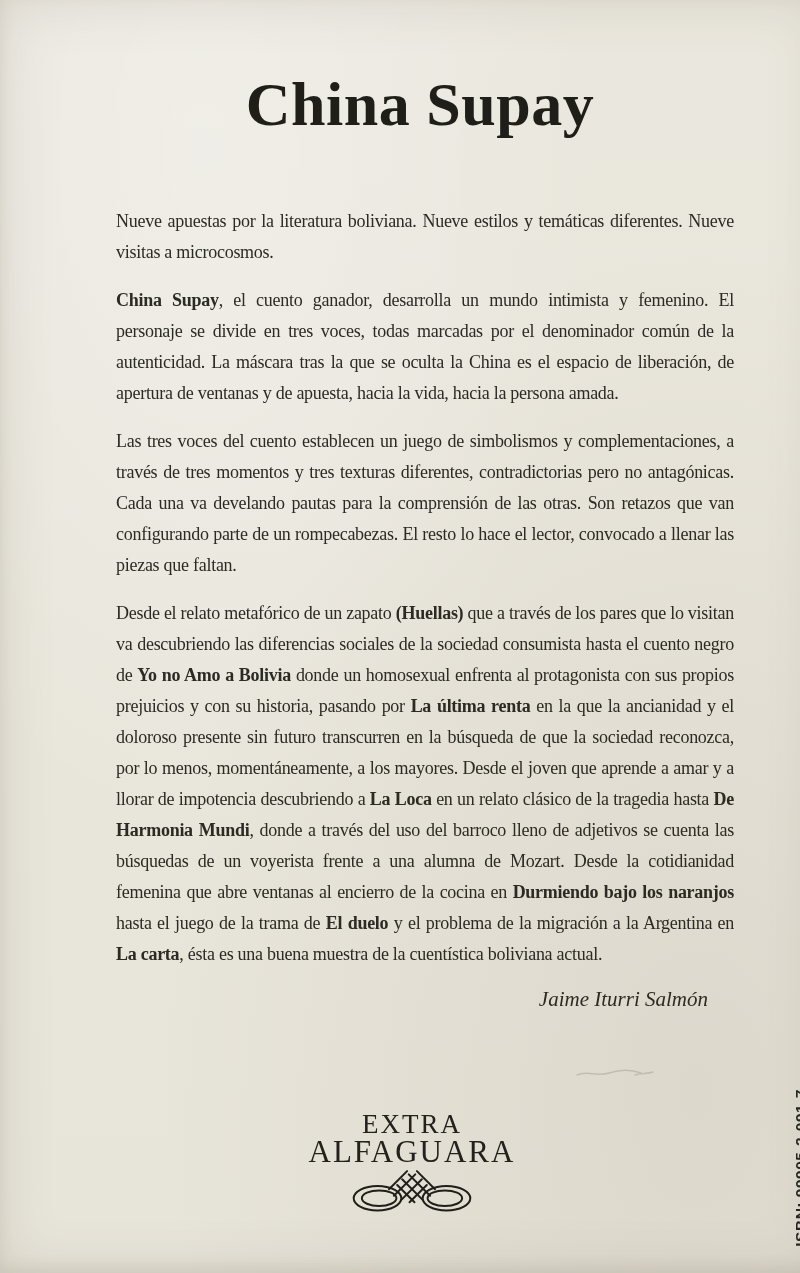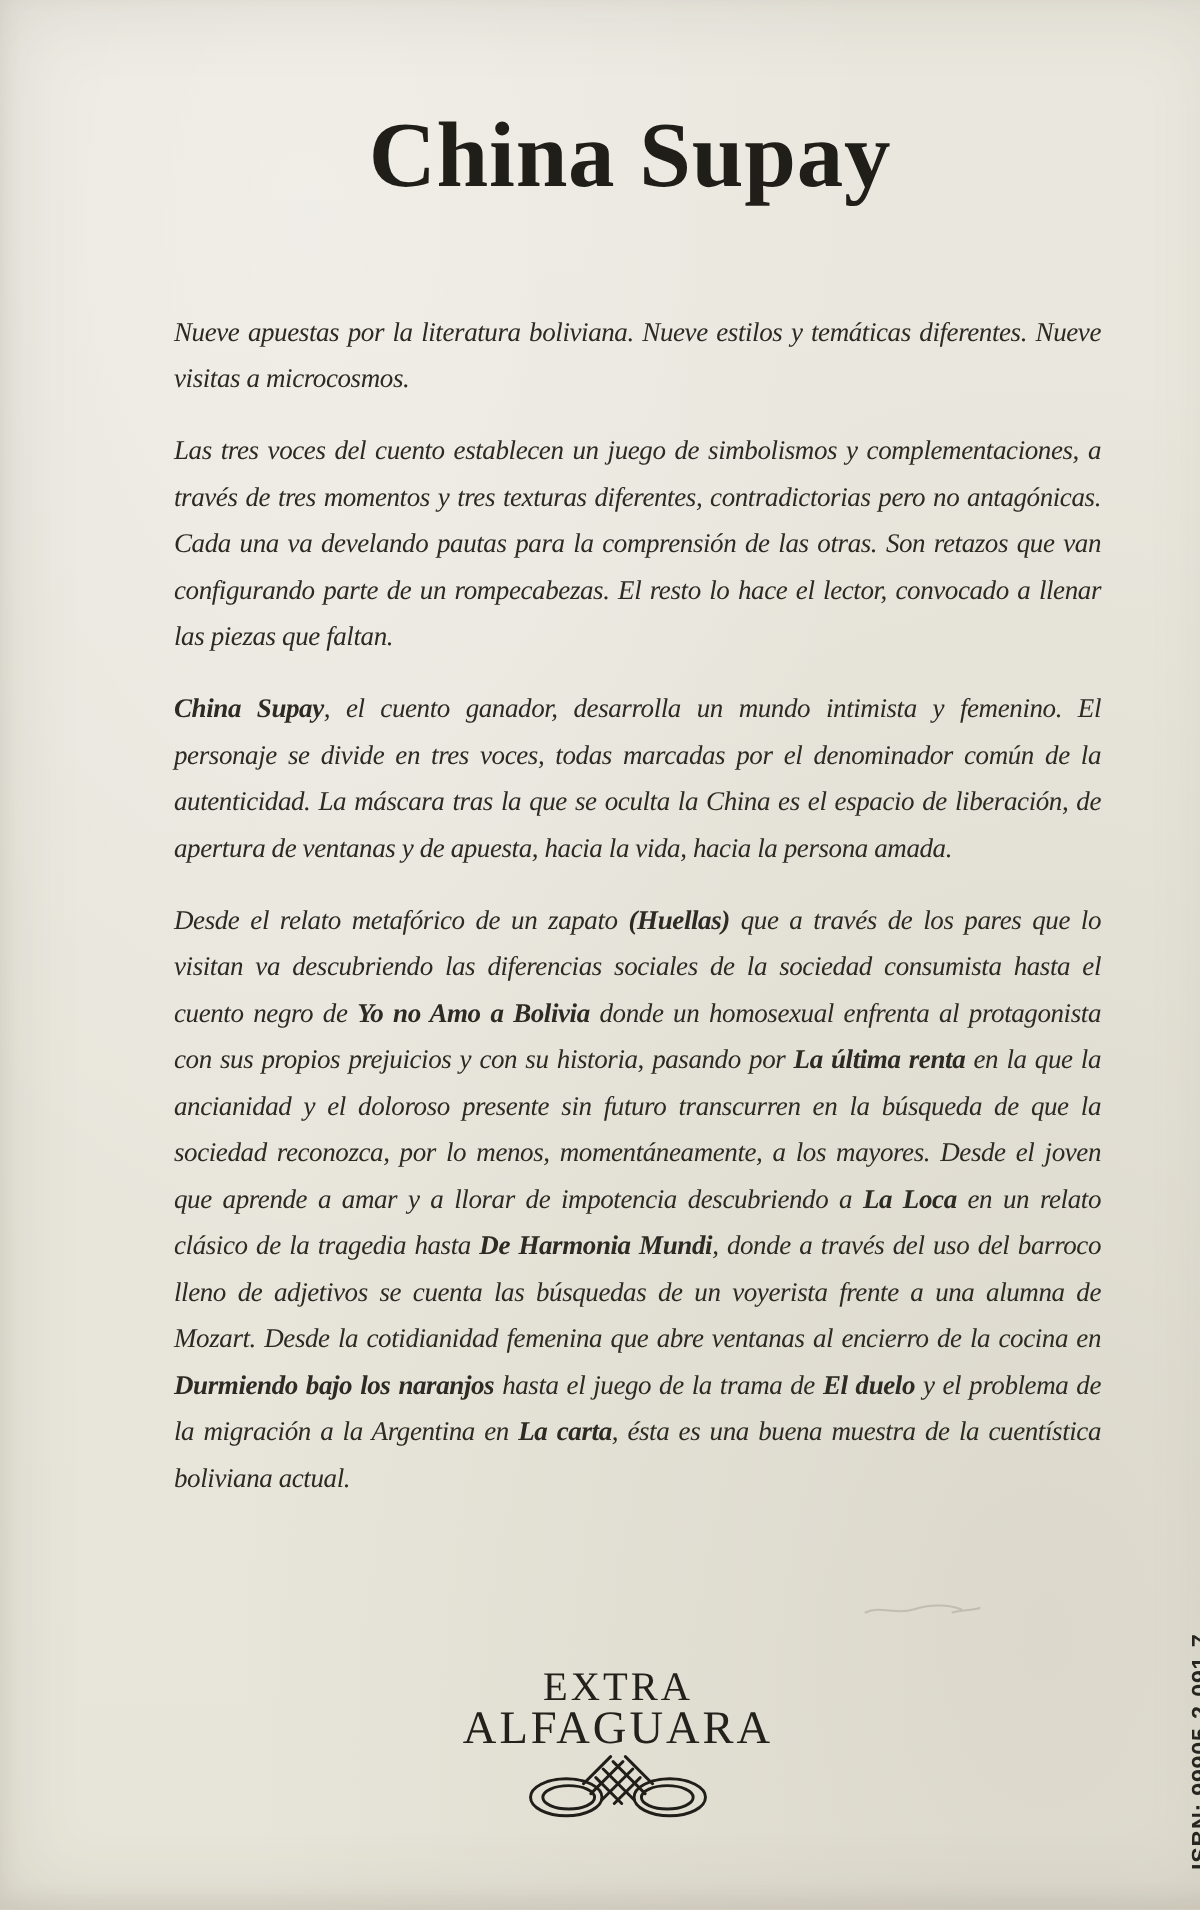--- a/index.html
+++ b/index.html
@@ -35,21 +35,20 @@
     line-height: 1.04;
     font-size: 62px;
     letter-spacing: 0.5px;
     color: #1f1e18;
   }
   .title-line { display: block; }
 
   .synopsis {
     margin: 70px 86px 0 96px;
     font-size: 18px;
-    font-style: italic;
     letter-spacing: -0.015em;
     line-height: 31px;
     text-align: justify;
     color: #2b2a23;
   }
   .synopsis p { margin: 0 0 17px 0; }
   .synopsis .b { font-weight: bold; }
 
   .author-line {
     margin: 8px 112px 0 0;
@@ -104,25 +103,26 @@
 <body>
 
 <div class="page">
 
   <h1 class="title-block">
     <span class="title-line">China Supay</span>
   </h1>
 
   <div class="synopsis">
     <p><span>Nueve  apuestas por la literatura boliviana. Nueve estilos y temáticas diferentes. Nueve visitas a microcosmos.</span></p>
+    <p><span class="b">China Supay</span><span>, el cuento ganador, desarrolla un mundo intimista y femenino. El personaje se divide en tres voces, todas marcadas por el denominador común de la autenticidad. La máscara tras la que se oculta la China es el espacio de liberación, de apertura de ventanas y de apuesta, hacia la vida, hacia la persona amada.</span></p>
     <p><span>Las tres voces del cuento establecen un juego de simbolismos y complementaciones, a través de tres momentos y tres texturas diferentes, contradictorias pero no antagónicas. Cada una va develando pautas para la comprensión de las otras. Son retazos que van configurando parte de un rompecabezas. El resto lo hace el lector, convocado a llenar las piezas que faltan.</span></p>
-    <p><span class="b">China Supay</span><span>, el cuento ganador, desarrolla un mundo intimista y femenino. El personaje se divide en tres voces, todas marcadas por el denominador común de la autenticidad. La máscara tras la que se oculta la China es el espacio de liberación, de apertura de ventanas y de apuesta, hacia la vida, hacia la persona amada.</span></p>
     <p><span>Desde el relato metafórico de un zapato </span><span class="b">(Huellas)</span><span> que a través de los pares que lo visitan va descubriendo las diferencias sociales de la sociedad consumista hasta el cuento negro de </span><span class="b">Yo no Amo a Bolivia</span><span> donde un homosexual enfrenta al protagonista con sus propios prejuicios y con su historia, pasando por </span><span class="b">La última renta</span><span> en la que la ancianidad y el doloroso presente sin futuro transcurren en la búsqueda de que la sociedad reconozca, por lo menos, momentáneamente, a los mayores. Desde el joven que aprende a amar y a llorar de impotencia descubriendo a </span><span class="b">La Loca</span><span> en un relato clásico de la tragedia hasta </span><span class="b">De Harmonia Mundi</span><span>, donde a través del uso del barroco lleno de adjetivos se cuenta las búsquedas de un voyerista frente a una alumna de Mozart. Desde la cotidianidad femenina que abre ventanas al encierro de la cocina en </span><span class="b">Durmiendo bajo los naranjos</span><span> hasta el juego de la trama de </span><span class="b">El duelo</span><span> y el problema de la migración a la Argentina en </span><span class="b">La carta</span><span>, ésta es una buena muestra de la cuentística boliviana actual.</span></p>
   </div>
 
+  <div class="author-line">Jaime Iturri Salmón</div>
 
   <svg class="smudge" width="80" height="14" viewBox="0 0 80 14">
     <path d="M2 9 C 12 4, 22 11, 34 7 S 58 4, 66 7 M60 9 C 66 7, 72 8, 78 6" fill="none" stroke="#6b675c" stroke-width="1.4" stroke-linecap="round" opacity="0.7"></path>
   </svg>
 
   <div class="publisher">
     <span class="line1">EXTRA</span>
     <span class="line2">ALFAGUARA</span>
     <svg class="knot" width="126" height="46" viewBox="0 0 150 56">
       <g fill="none" stroke="#1f1e19" stroke-width="2.4" stroke-linecap="round">

